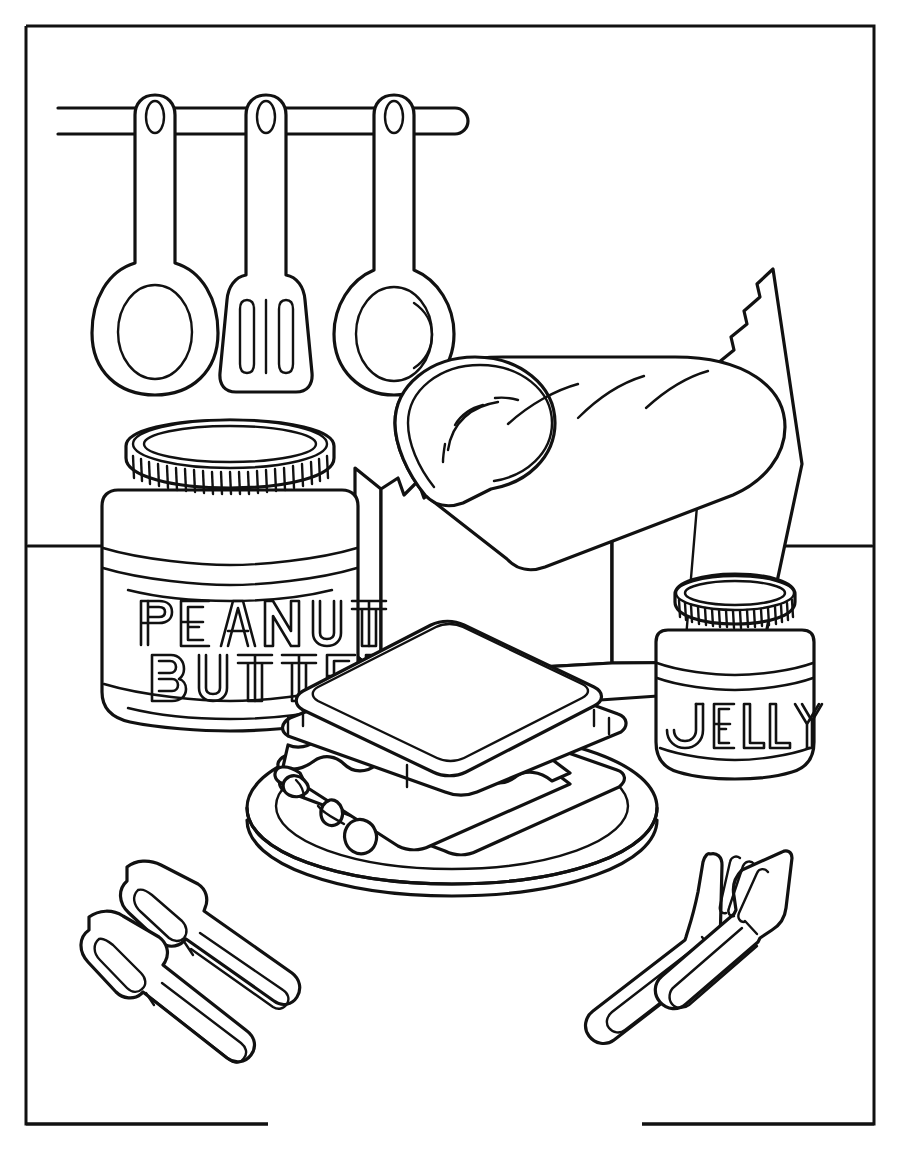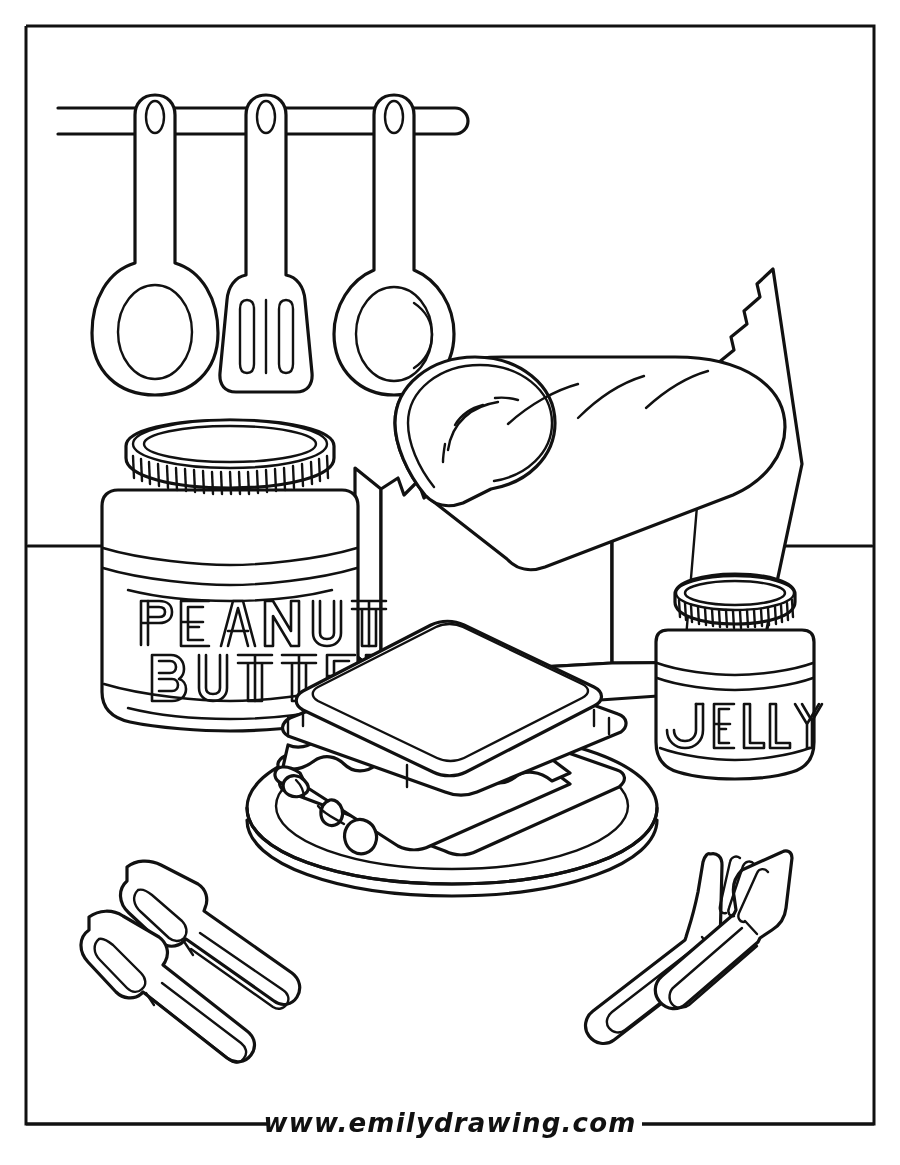--- a/index.html
+++ b/index.html
@@ -544,15 +544,14 @@
       <path class="ln-thin" d="M742,928 l-68,59 c-5,4 -6,12 -2,17 c4,5 12,5 17,1 l68,-59"></path>
       <path class="ln-thin" d="M745,921 L757,934"></path>
     </g>
 
     <g>
       <path class="frame" d="M26,1124 L268,1124"></path>
       <path class="frame" d="M642,1124 L874,1124"></path>
     </g>
   </svg>
 
-  <div class="footer-text">www.emilydrawing.com</div>
 
 </div>
 
 </body></html>

